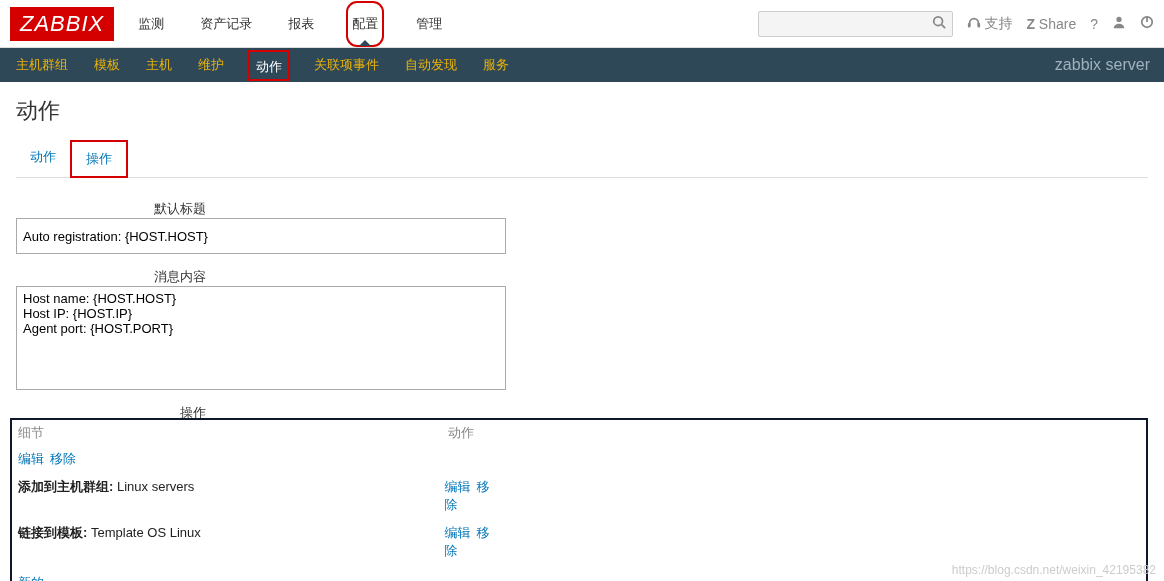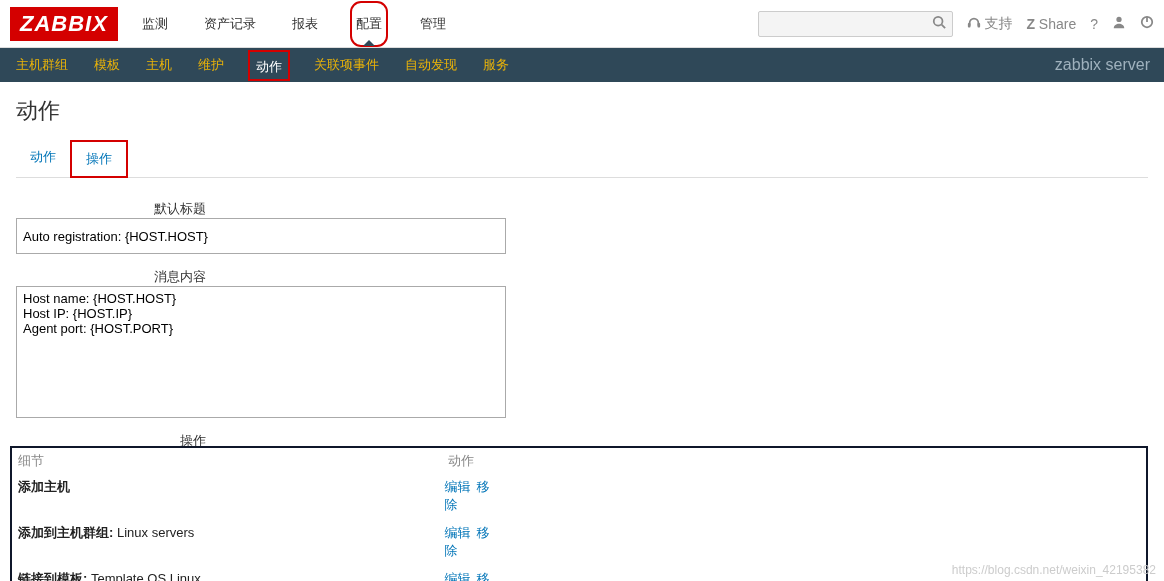--- a/index.html
+++ b/index.html
@@ -1,38 +1,38 @@
 <!DOCTYPE html>
 <html><head>
 <meta charset="utf-8">
 <style>
 * { margin:0; padding:0; box-sizing:border-box; font-family:Arial,"Microsoft YaHei",sans-serif; }
 body { background:#fff; font-size:13px; color:#333; width:1164px; }
 .topnav { display:flex; align-items:center; height:48px; border-bottom:1px solid #ddd; padding:0 10px; }
-.logo { background:#d40000; color:#fff; font-weight:bold; font-size:22px; letter-spacing:1px; padding:4px 10px; margin-right:20px; font-style:italic; }
+.logo { background:#d40000; color:#fff; font-weight:normal; font-size:22px; letter-spacing:1px; padding:4px 10px; margin-right:20px; font-style:italic; }
 .topnav-menu { display:flex; gap:28px; }
 .topnav-item { color:#333; cursor:pointer; padding:14px 4px; position:relative; }
 .topnav-item.active::after { content:''; position:absolute; left:50%; bottom:-1px; margin-left:-6px; width:0; height:0; border-left:6px solid transparent; border-right:6px solid transparent; border-bottom:6px solid #2f4858; }
 .top-right { margin-left:auto; display:flex; align-items:center; gap:14px; color:#555; }
 .searchbox { width:195px; height:26px; background:#f4f4f4; border:1px solid #ccc; display:flex; align-items:center; justify-content:flex-end; padding:0 6px; border-radius:2px; }
 .ticon { color:#888; font-size:14px; cursor:pointer; }
 .subnav { background:#2f4858; color:#cfd6db; display:flex; align-items:center; height:34px; padding:0 14px; }
 .subnav-item { margin-right:22px; cursor:pointer; padding:8px 2px; color:#eab308; }
 .subnav-item.active { color:#fff; border-bottom:3px solid #5aa0d8; padding-bottom:5px; }
 .subnav-right { margin-left:auto; color:#9fb1bd; font-size:16px; }
 .page { padding:14px 16px; }
 .page-title { font-size:22px; color:#333; margin-bottom:14px; }
 .tabs { border-bottom:1px solid #ddd; display:flex; }
 .tab { padding:8px 14px; cursor:pointer; color:#0275b8; }
 .tab.active { border-bottom:3px solid #0275b8; margin-bottom:-1px; }
 .form { padding:18px 0 0 0; }
 .row { display:flex; margin-bottom:10px;flex-direction:column; }
 .lbl { width:200px; text-align:right; padding-right:10px; padding-top:4px; color:#333; }
 .inp { width:490px; height:36px; border:1px solid #aaa; padding:2px 6px; font-size:13px; }
-.txa { width:490px; height:132px; border:1px solid #aaa; padding:4px 6px; font-size:13px; resize:none; font-family:inherit; }
+.txa { width:490px; height:104px; border:1px solid #aaa; padding:4px 6px; font-size:13px; resize:none; font-family:inherit; }
 .ops-table { width:490px; }
 .ops-head { display:flex; color:#888; font-size:13px; margin-bottom:8px; }
 .col-detail { width:430px; }
 .col-act { width:60px; }
 .op-row { display:flex; margin-bottom:10px; }
 .op-detail { width:430px; font-weight:bold; color:#222; }
 .op-detail .val { font-weight:normal; }
 .op-acts a { color:#0275b8; text-decoration:none; margin-right:6px; cursor:pointer; }
 .newlink { color:#0275b8; cursor:pointer; margin-top:4px; display:inline-block; }
 .req { color:#c00; margin-left:200px; font-size:12px; margin-bottom:14px; }
@@ -122,21 +122,20 @@
     </div>
     <div class="row">
       <div class="lbl">操作</div>
       <div class="ops-wrap">
         <div class="ops-table">
           <div class="ops-head">
             <div class="col-detail">细节</div>
             <div class="col-act">动作</div>
           </div>
           <div class="op-row">
-            <div class="op-detail"><span>添加主机</span><span class="val"></span></div>
             <div class="op-acts"><a>编辑</a><a>移除</a></div>
           </div>
           <div class="op-row">
             <div class="op-detail"><span>添加到主机群组:</span><span class="val"> Linux servers</span></div>
             <div class="op-acts"><a>编辑</a><a>移除</a></div>
           </div>
           <div class="op-row">
             <div class="op-detail"><span>链接到模板:</span><span class="val"> Template OS Linux</span></div>
             <div class="op-acts"><a>编辑</a><a>移除</a></div>
           </div>

